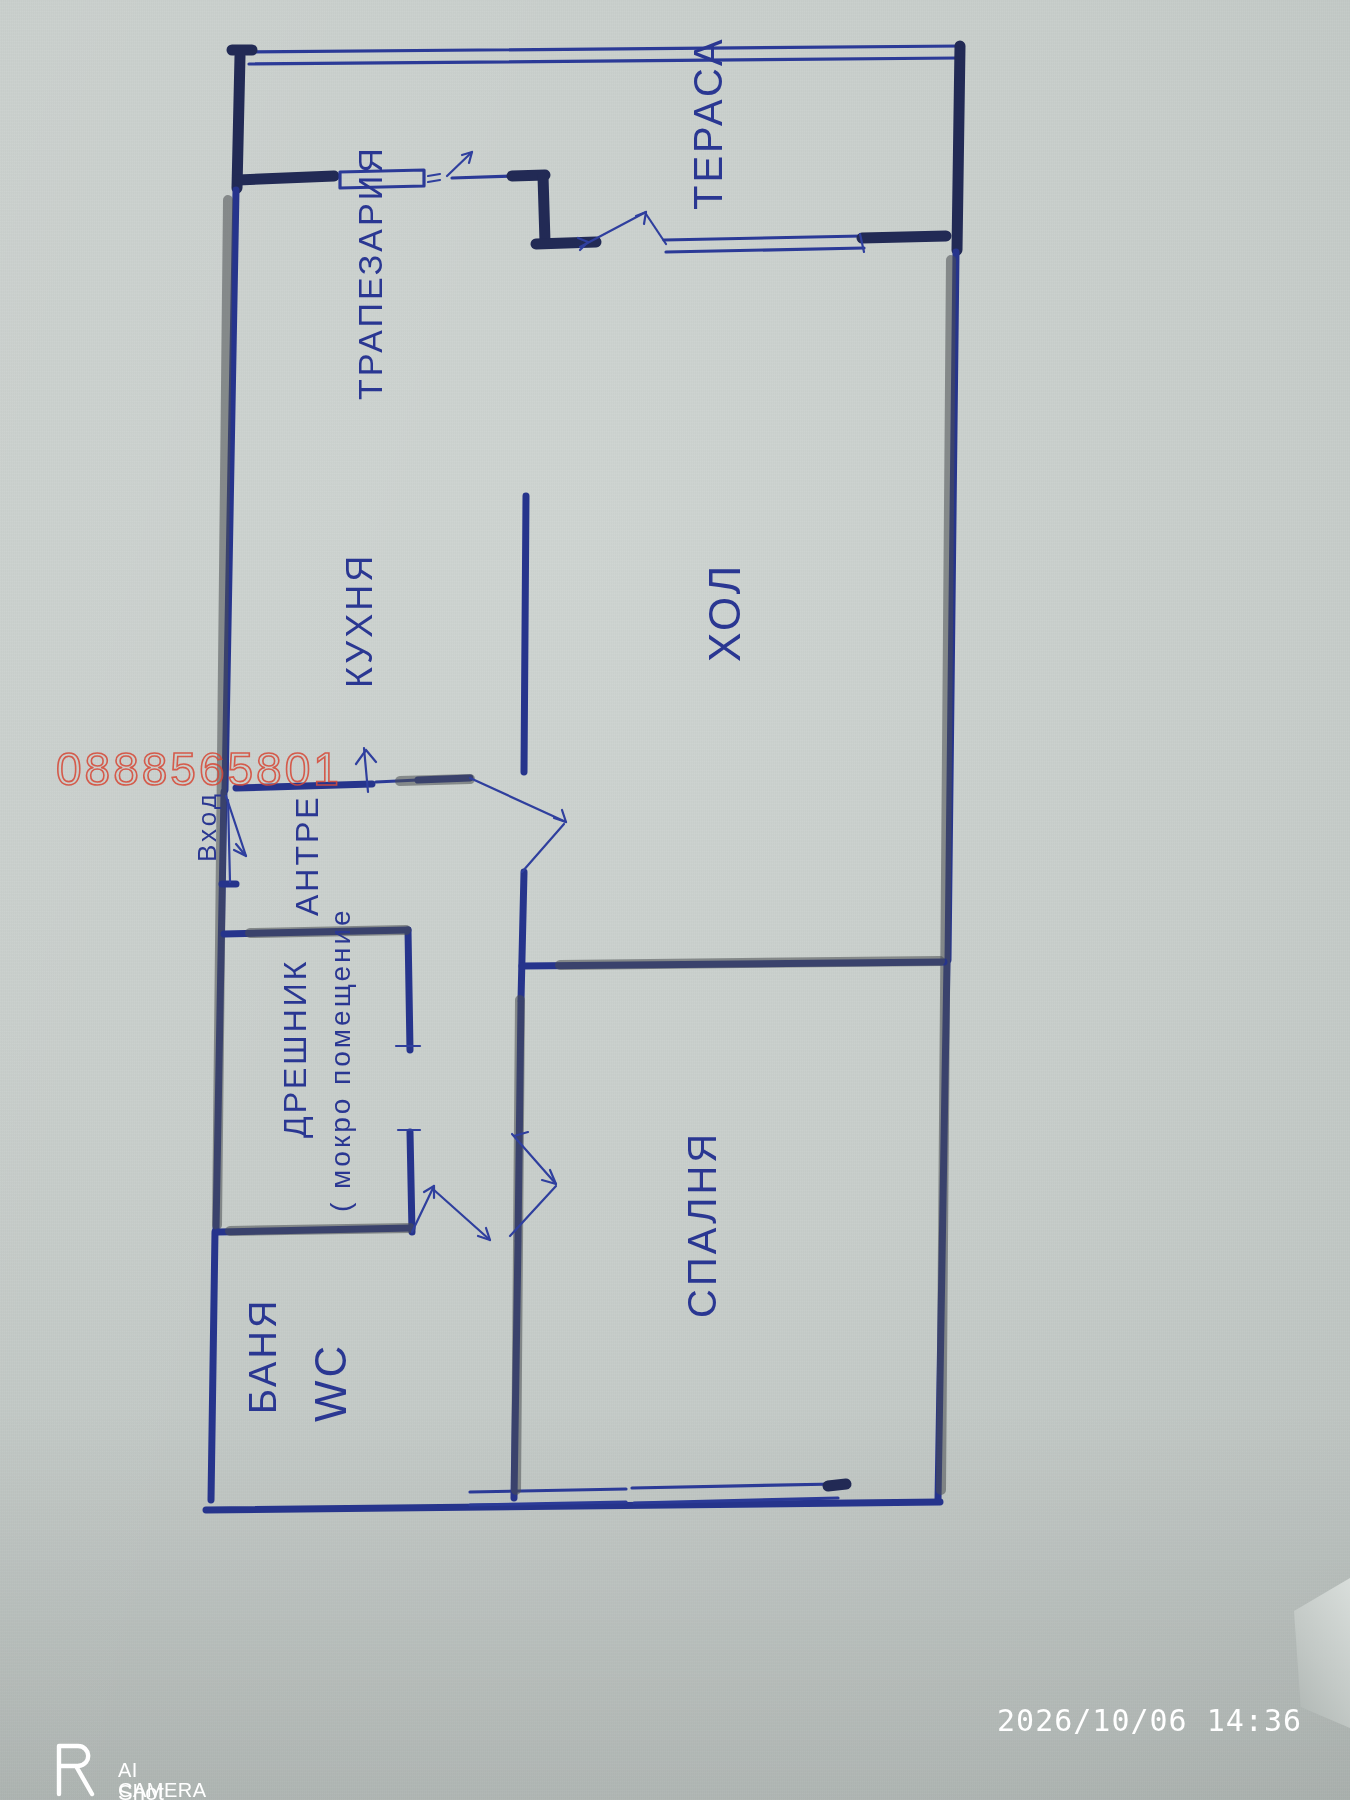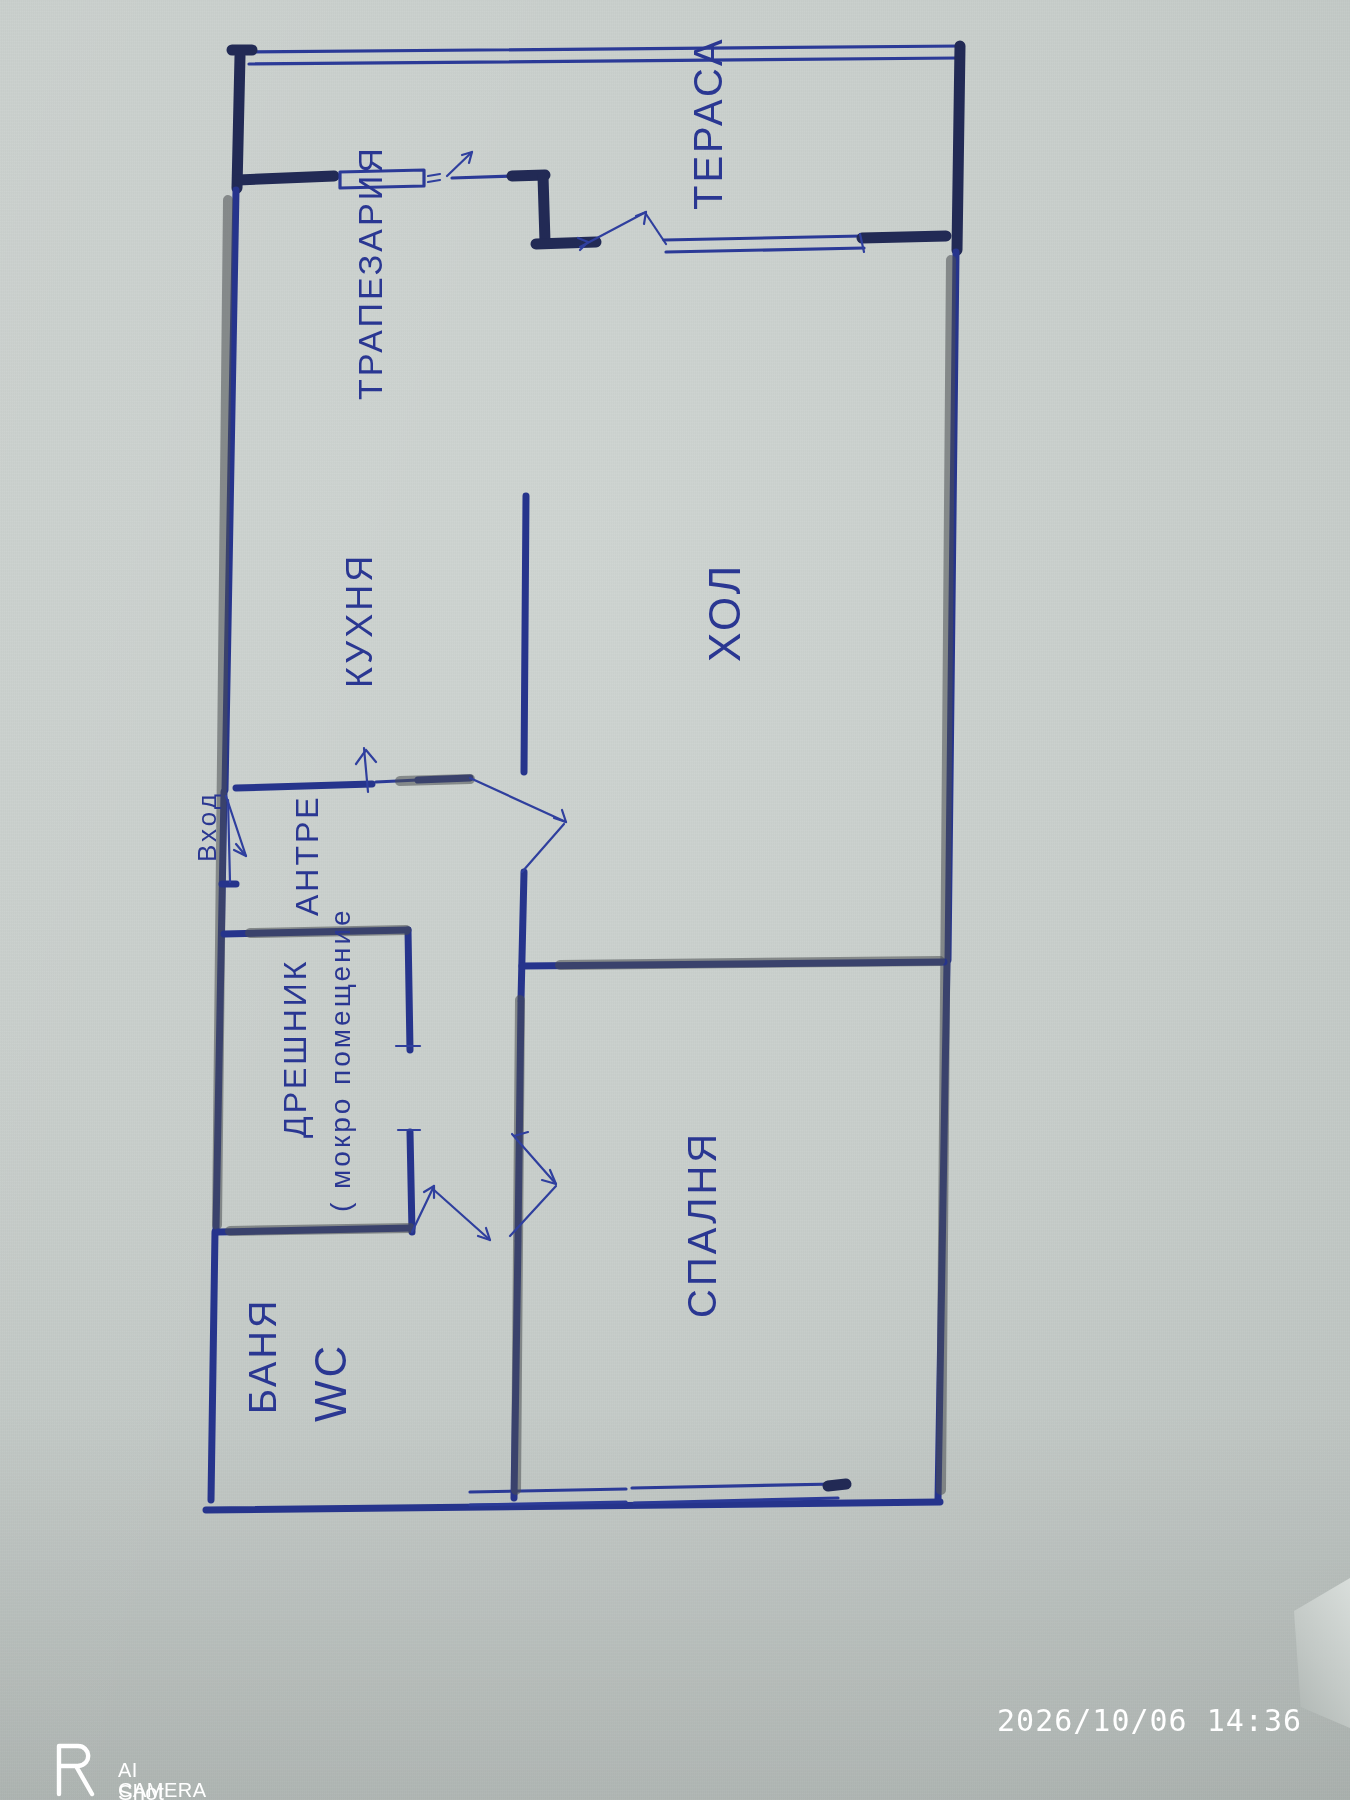--- a/index.html
+++ b/index.html
@@ -200,20 +200,21 @@
       <text class="lbl" transform="translate(350,1212) rotate(-90)" font-size="28" letter-spacing="1">( мокро помещение</text>
 
       <text class="lbl" transform="translate(716,1318) rotate(-90)" font-size="40">СПАЛНЯ</text>
 
       <text class="lbl" transform="translate(276,1414) rotate(-90)" font-size="38">БАНЯ</text>
 
       <text class="lbl" transform="translate(346,1422) rotate(-90)" font-size="44">WC</text>
     </g>
   </svg>
 
+  <div id="phone">0888565801</div>
 
   <div id="wm">
     <svg class="logo" viewBox="0 0 46 56">
       <path d="M7 4 L7 52 M7 4 L26 4 C38 4 41 22 26 24 L9 24 M24 24 L40 52" fill="none" stroke="#ffffff" stroke-width="4.4" stroke-linecap="round" stroke-linejoin="round"></path>
     </svg>
     <div class="t1">AI CAMERA</div>
     <div class="t2">Shot on realme C11 2021</div>
   </div>
 
   <div id="stamp">2026/10/06  14:36</div>

